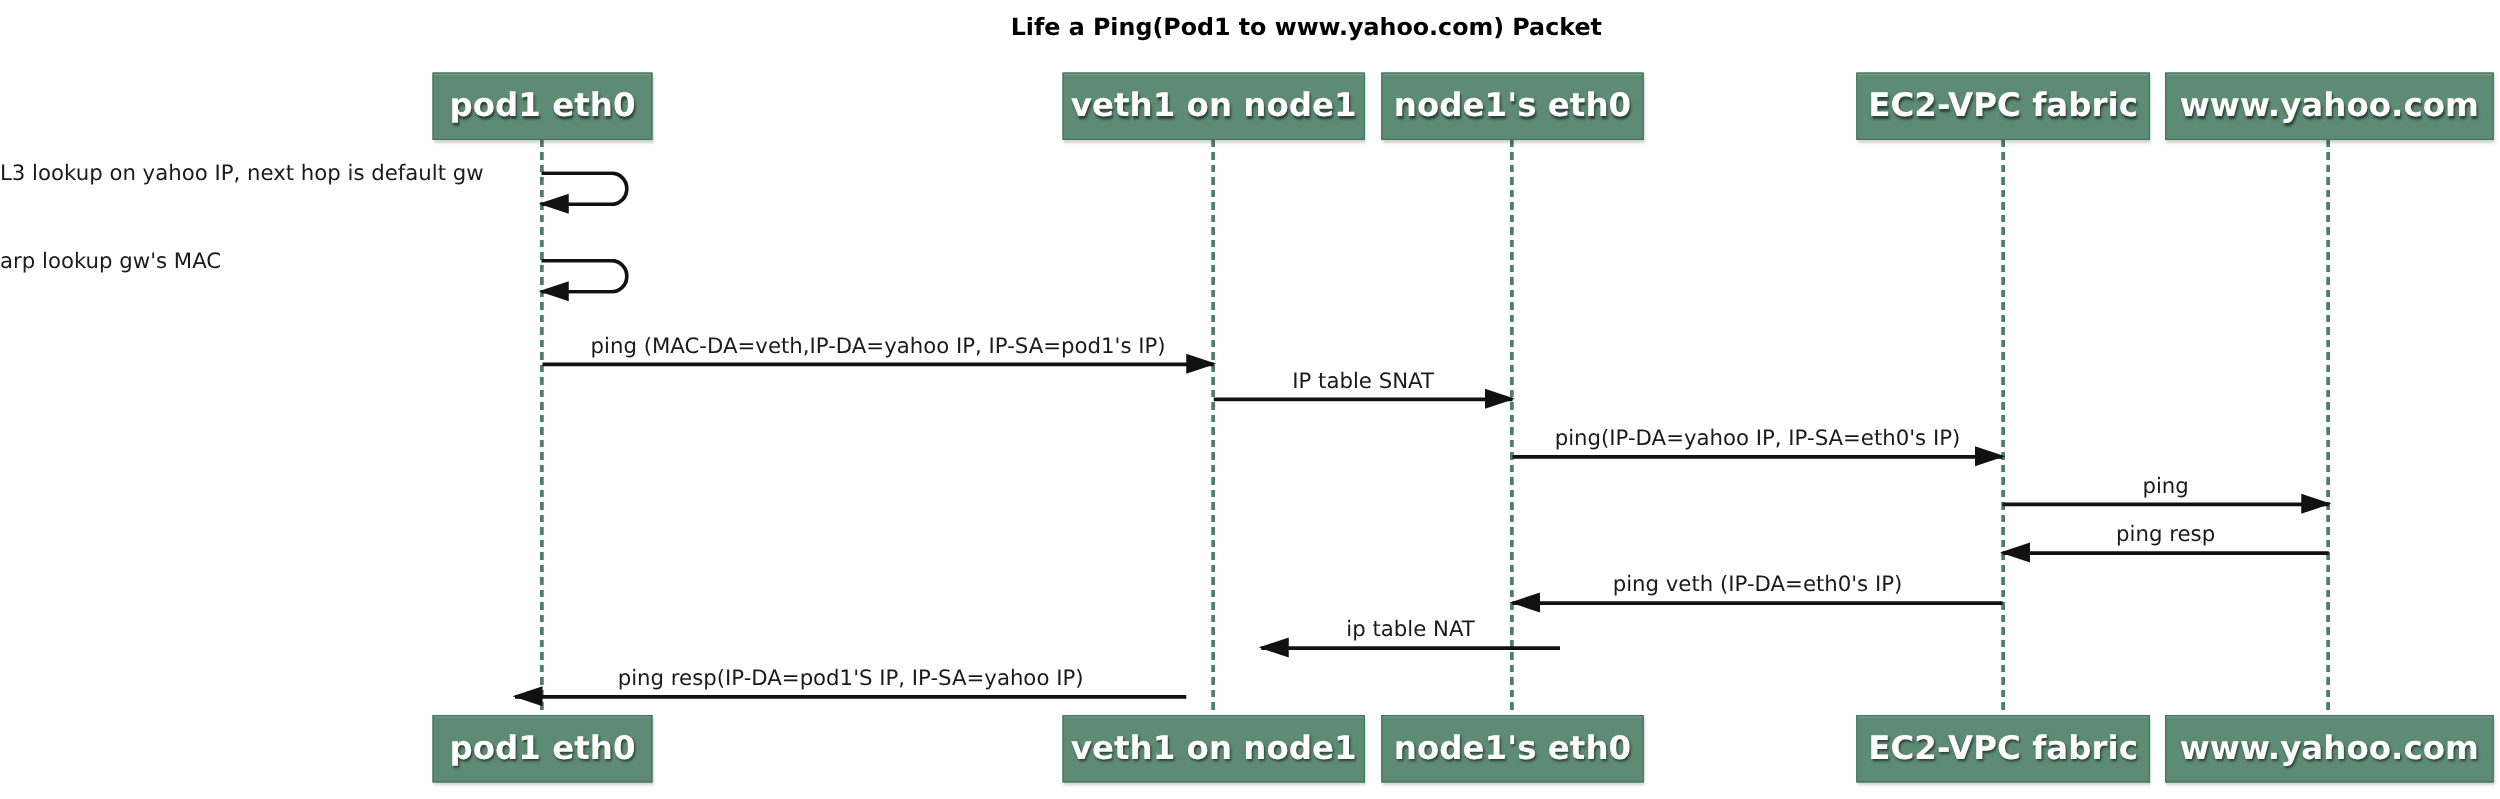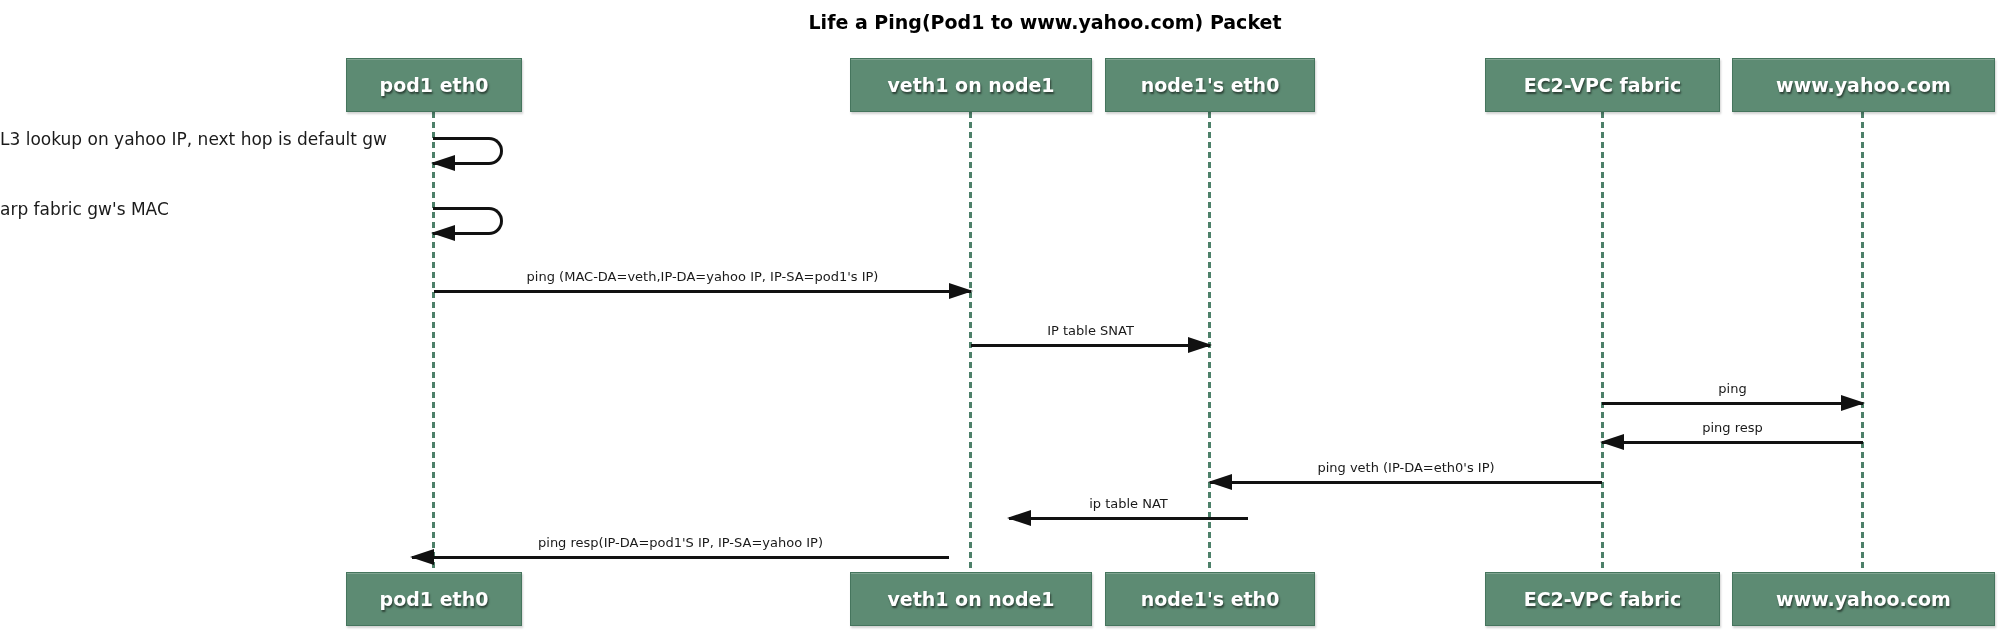--- a/index.html
+++ b/index.html
@@ -8,27 +8,27 @@
   }
   html,body{margin:0;padding:0;background:var(--background);}
   .diagram{position:relative;width:2000px;height:639px;background:var(--background);
     font-family:"DejaVu Sans","Liberation Sans",sans-serif;color:var(--text);overflow:hidden;}
   .title{position:absolute;left:0;top:11px;width:2000px;text-align:center;
     font-size:19px;font-weight:bold;color:#000;margin-left:45px;}
   .actor{position:absolute;height:54px;background:var(--actor-fill);
     border:1px solid var(--actor-border);box-sizing:border-box;
     display:flex;align-items:center;justify-content:center;
     box-shadow:inset 0 1px 0 rgba(255,255,255,.22), 1px 2px 2px rgba(0,0,0,.18);}
-  .actor span{font-size:19px;font-weight:bold;color:var(--actor-text);
+  .actor span{font-size:26px;font-weight:bold;color:var(--actor-text);
     text-shadow:1px 2px 2px rgba(0,0,0,.55);white-space:nowrap;}
   .lifeline{position:absolute;top:112px;height:460px;width:3px;
     background:repeating-linear-gradient(to bottom,var(--lifeline) 0 6px,transparent 6px 10px);}
   .msg{position:absolute;}
   .msg-label{height:22px;line-height:22px;padding-bottom:2px;text-align:center;
-    font-size:13px;white-space:nowrap;color:var(--text);}
+    font-size:17px;white-space:nowrap;color:var(--text);}
   .msg-line{position:relative;height:3px;background:var(--message-line);}
   .head{position:absolute;top:-7px;width:0;height:0;
     border-top:8px solid transparent;border-bottom:8px solid transparent;}
   .right .head{right:-2px;border-left:24px solid var(--message-line);}
   .left  .head{left:-2px;border-right:24px solid var(--message-line);}
   .self-label{position:absolute;left:0;width:423px;text-align:left;
     font-size:17px;height:22px;line-height:22px;white-space:nowrap;color:var(--text);}
   .self-loop{position:absolute;width:70px;height:28px;box-sizing:border-box;
     border:3px solid var(--message-line);border-left:none;
     border-top-right-radius:14px;border-bottom-right-radius:14px;}
@@ -77,39 +77,45 @@
     </div>
   <div class="actor" style="left:1732px;top:572px;width:263px">
       <span>www.yahoo.com</span>
     </div>
 
   <div class="self-label" style="top:128px">L3 lookup on yahoo IP, next hop is default gw</div>
   <div class="self-loop" style="left:433px;top:137px">
     <i class="head"></i>
   </div>
 
-  <div class="self-label" style="top:198px">arp fabric gw's MAC</div>
+  <div class="self-label" style="top:198px">arp lookup gw's MAC</div>
   <div class="self-loop" style="left:433px;top:207px">
     <i class="head"></i>
   </div>
 
   <div class="msg right" style="left:434px;top:266px;width:537px">
     <div class="msg-label">ping (MAC-DA=veth,IP-DA=yahoo IP, IP-SA=pod1's IP)</div>
     <div class="msg-line">
         <i class="head"></i>
       </div>
   </div>
 
-  <div class="msg right" style="left:971px;top:320px;width:239px">
+  <div class="msg right" style="left:971px;top:294px;width:239px">
     <div class="msg-label">IP table SNAT</div>
     <div class="msg-line">
         <i class="head"></i>
       </div>
   </div>
 
+  <div class="msg right" style="left:1210px;top:340px;width:392px">
+    <div class="msg-label">ping(IP-DA=yahoo IP, IP-SA=eth0's IP)</div>
+    <div class="msg-line">
+        <i class="head"></i>
+      </div>
+  </div>
 
   <div class="msg left" style="left:1602px;top:417px;width:261px">
     <div class="msg-label">ping resp</div>
     <div class="msg-line">
         <i class="head"></i>
       </div>
   </div>
 
   <div class="msg right" style="left:1602px;top:378px;width:261px">
     <div class="msg-label">ping</div>

